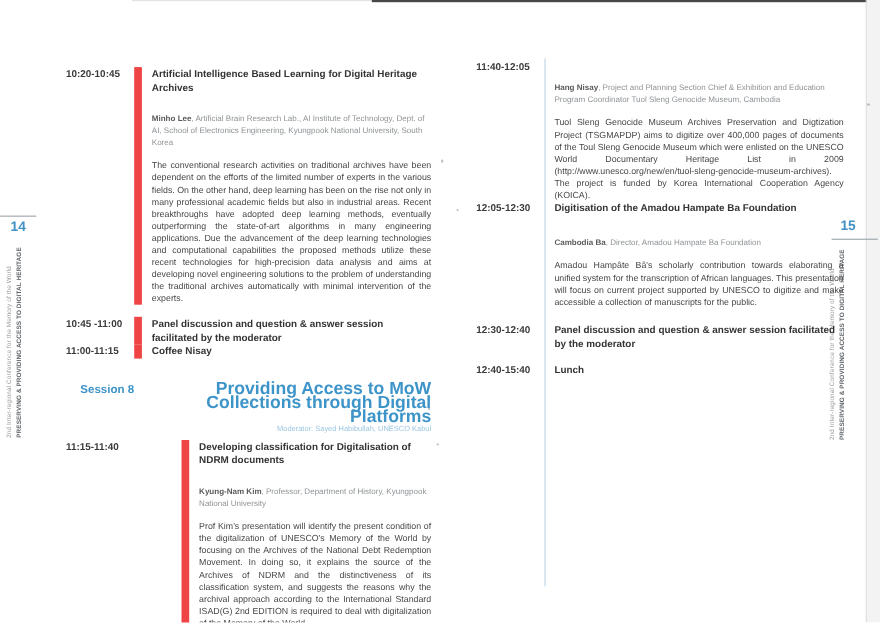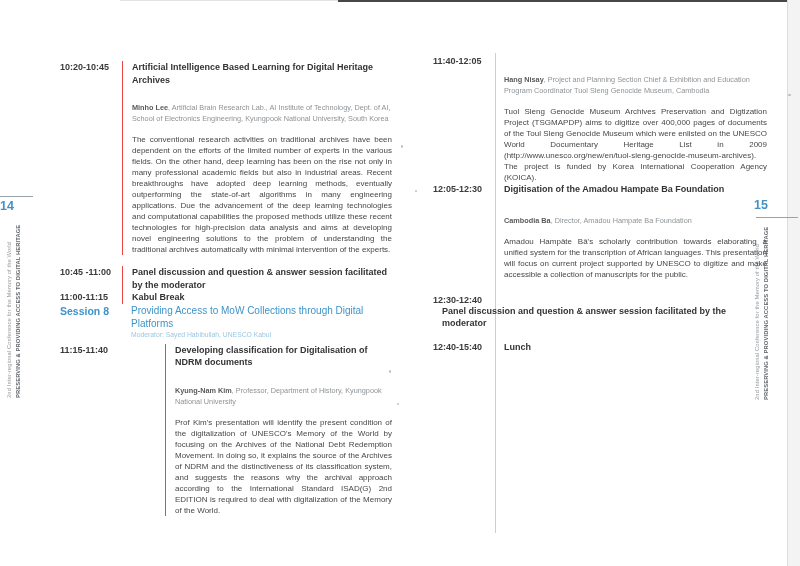--- a/index.html
+++ b/index.html
@@ -12,46 +12,46 @@
   
   .abs{position:absolute;}
   #edge-top-dark{left:338px;top:0;width:462px;height:2px;background:#474747;}
   #edge-top-faint{left:120px;top:0;width:218px;height:1px;background:#e3e3e3;}
   #edge-right-strip{left:788px;top:0;width:12px;height:566px;background:#f3f3f3;}
   #edge-right-line{left:787px;top:0;width:1px;height:566px;background:#dcdcdc;}
   .speck{position:absolute;background:#9a9a9a;border-radius:1px;opacity:.6;}
 
   
   .tab-rule{height:1px;background:#9aa3a8;}
-  .page-num{font-size:12.5px;font-weight:bold;color:#4292c6;line-height:14px;}
+  .page-num{font-size:12.5px;font-weight:bold;color:#4292c6;text-align:center;line-height:14px;}
   .vtext{writing-mode:vertical-rl;transform:rotate(180deg);height:176px;}
   .vtext .v1{font-size:5.8px;color:#94989c;letter-spacing:.1px;line-height:9px;}
   .vtext .v2{font-size:5.8px;font-weight:bold;color:#606468;letter-spacing:.1px;line-height:9px;}
 
   
   .page{position:absolute;}
   #pageL{left:60px;top:45px;width:332px;}
   #pageR{left:433px;top:50px;width:334px;}
   .row{display:flex;align-items:stretch;}
   .time{width:62px;flex:none;font-size:9px;font-weight:bold;color:#3b3b3b;padding-top:1px;}
   .content{flex:1;padding-left:9px;min-width:0;}
-  #pageL .content.b{border-left:1px solid #ef4444;}
+  #pageL .content.b{border-left:7px solid #ef4444;}
   .title{font-size:9px;font-weight:bold;color:#343434;line-height:12.5px;}
   .speaker{font-size:7.3px;color:#8f9396;line-height:11px;margin:16px 0 0 0;}
   .speaker .nm{font-weight:bold;color:#5a5a5a;}
   .desc{font-size:8px;color:#474747;line-height:11px;text-align:justify;margin:10px 0 0 0;}
   #pageR .speaker{margin-top:19px;}
   
   #pageL .r0{margin-top:16px;}  #pageL .r1{margin-top:11px;} #pageL .r2{margin-top:0;}
-  #pageL .r3{} #pageL .r4{margin-top:6px;gap:43px;}
-  #pageR .r0{margin-top:5px;}  #pageR .r1{} #pageR .r2{margin-top:14px;flex-direction:column;}
+  #pageL .r3{margin-top:21px;text-align:right;} #pageL .r4{margin-top:6px;gap:43px;}
+  #pageR .r0{margin-top:5px;}  #pageR .r1{} #pageR .r2{margin-top:14px;}
   #pageR .r3{margin-top:11px;}
   
   .slabel{width:62px;flex:none;font-size:10.5px;font-weight:bold;color:#3d94c9;padding-top:1px;}
-  .stitle{font-size:10px;font-weight:normal;color:#3d94c9;line-height:13px;}
+  .stitle{font-size:16px;font-weight:bold;color:#3d94c9;line-height:13px;}
   .smod{font-size:6.8px;color:#9cc6e0;margin-top:1px;}
   
   #divR{left:495px;top:53px;width:1px;height:480px;background:#bcd3e2;}
 </style>
 </head>
 <body>
 
 <div class="abs" id="edge-top-faint"></div>
 <div class="abs" id="edge-top-dark"></div>
 <div class="abs" id="edge-right-strip"></div>
@@ -96,21 +96,21 @@
   <div class="row r1">
     <div class="time">10:45 -11:00</div>
     <div class="content b">
       <div class="title">Panel discussion and question &amp; answer session facilitated by the moderator</div>
     </div>
   </div>
 
   <div class="row r2">
     <div class="time">11:00-11:15</div>
     <div class="content b">
-      <div class="title">Kabul Break</div>
+      <div class="title">Coffee Nisay</div>
     </div>
   </div>
 
   <div class="row r3">
     <div class="slabel">Session 8</div>
     <div class="content">
       <div class="stitle">Providing Access to MoW Collections through Digital Platforms</div>
       <div class="smod">Moderator: Sayed Habibullah, UNESCO Kabul</div>
     </div>
   </div>

